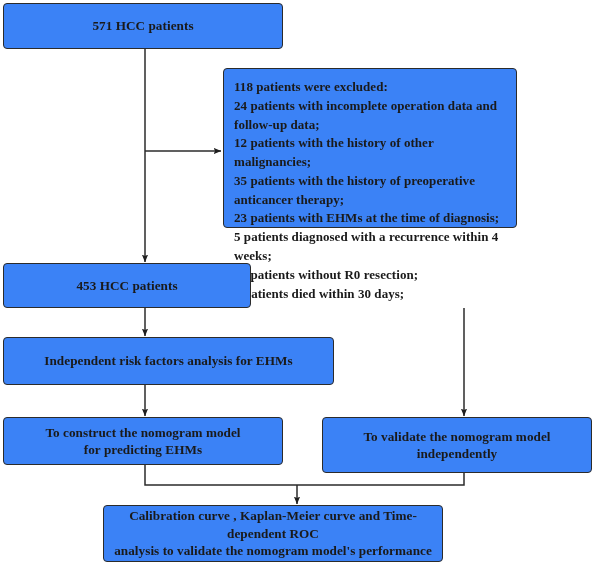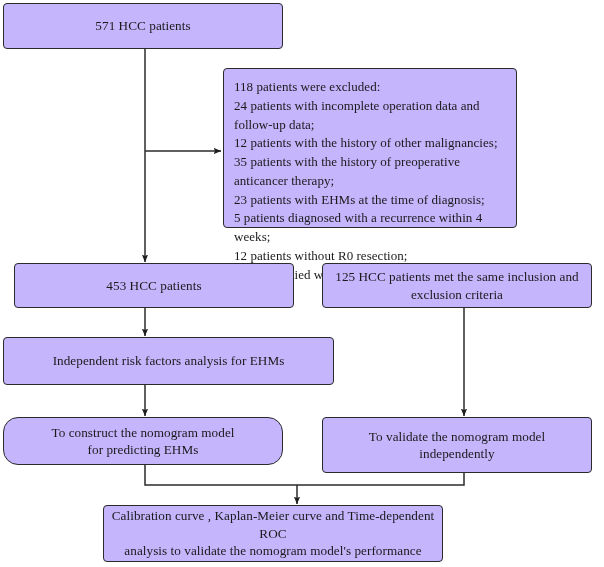--- a/index.html
+++ b/index.html
@@ -24,28 +24,29 @@
     left: 0;
     top: 0;
     width: 604px;
     height: 567px;
   }
   .node {
     position: absolute;
     box-sizing: border-box;
     border: 1.4px solid #2b2b2b;
     border-radius: 4px;
-    background: #c4b5fd;
+    background: #3b82f6;
     display: flex;
     align-items: center;
     justify-content: center;
     text-align: center;
     line-height: 1.32;
     font-size: 13.2px;
     letter-spacing: 0.05px;
+    font-weight: bold;
   }
   .node .node-text {
     display: block;
     width: 100%;
     padding: 0 6px;
     white-space: pre-line;
   }
   .node.left-align {
     justify-content: flex-start;
     text-align: left;
@@ -53,24 +54,24 @@
   }
   .node.left-align .node-text {
     padding: 9px 6px 0 10px;
     line-height: 1.445;
     font-size: 13px;
   }
 
   
   #node-cohort        { left: 3px;   top: 3px;   width: 280px; height: 46px; }
   #node-excluded      { left: 223px; top: 68px;  width: 294px; height: 160px; }
-  #node-included      { left: 14px;   top: 263px; width: 280px; height: 45px; }
+  #node-included      { left: 3px;   top: 263px; width: 248px; height: 45px; }
   #node-validation-set{ left: 322px; top: 263px; width: 270px; height: 45px; }
   #node-risk-analysis { left: 3px;   top: 337px; width: 331px; height: 48px; }
-  #node-construct     { left: 3px;   top: 417px; width: 280px; height: 48px; border-radius: 15px; }
+  #node-construct     { left: 3px;   top: 417px; width: 280px; height: 48px; }
   #node-validate      { left: 322px; top: 417px; width: 270px; height: 56px; }
   #node-performance   { left: 103px; top: 505px; width: 340px; height: 57px; }
 </style>
 </head>
 <body>
 
 <div id="flowchart">
 
   <svg id="flow-svg" viewBox="0 0 604 567">
     <defs>
@@ -111,24 +112,20 @@
 23 patients with EHMs at the time of diagnosis;
 5 patients diagnosed with a recurrence within 4 weeks;
 12 patients without R0 resection;
 7 patients died within 30 days;</span>
   </div>
 
   <div class="node" id="node-included">
     <span class="node-text">453 HCC patients</span>
   </div>
 
-  <div class="node" id="node-validation-set">
-    <span class="node-text">125 HCC patients met the same inclusion and
-exclusion criteria</span>
-  </div>
 
   <div class="node" id="node-risk-analysis">
     <span class="node-text">Independent risk factors analysis for EHMs</span>
   </div>
 
   <div class="node" id="node-construct">
     <span class="node-text">To construct the nomogram model
 for predicting EHMs</span>
   </div>
 

